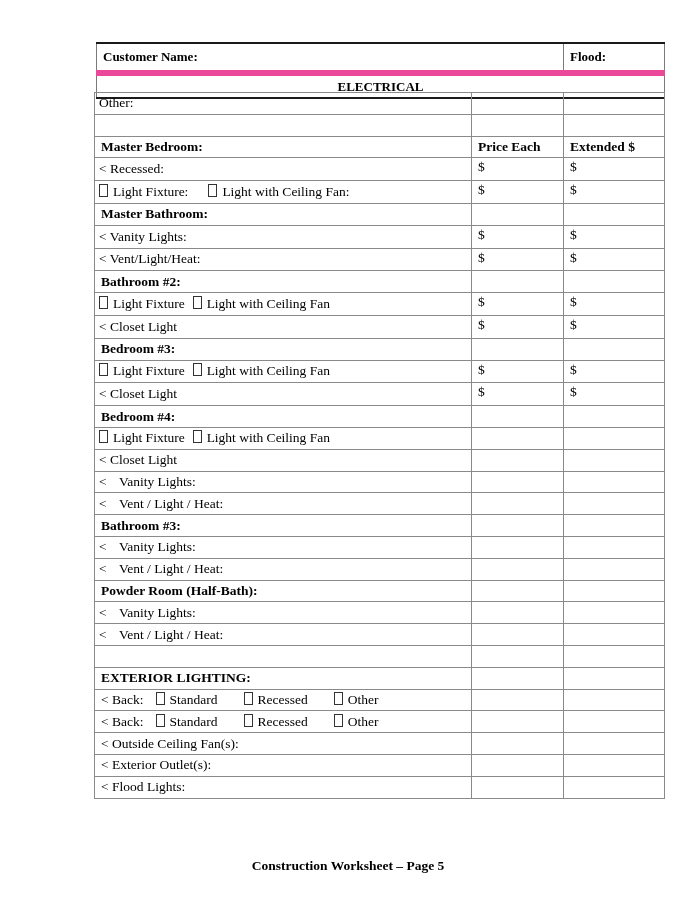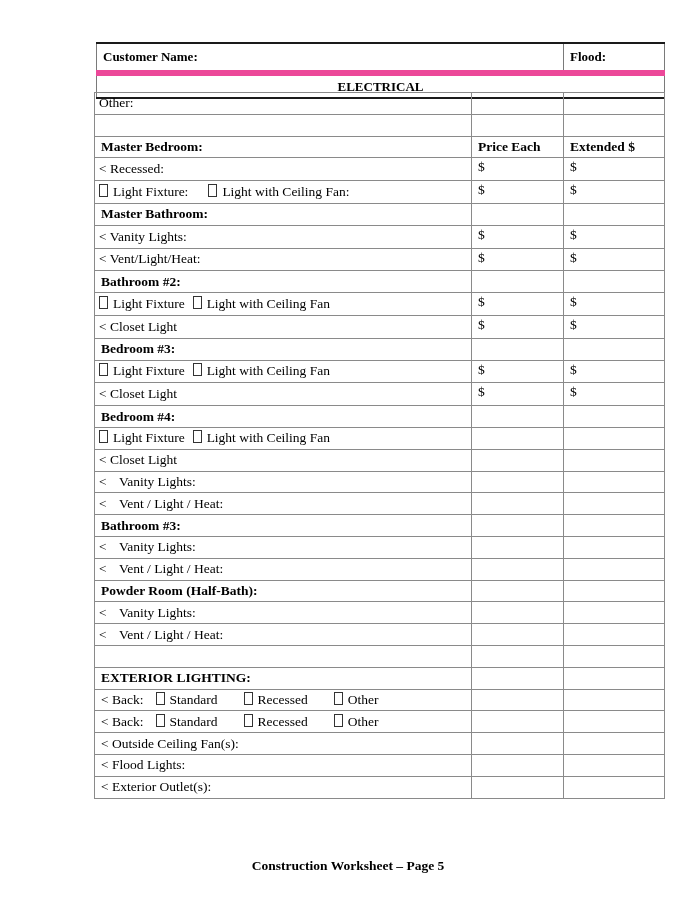--- a/index.html
+++ b/index.html
@@ -228,26 +228,26 @@
       </td>
       <td></td>
       <td></td>
     </tr>
     <tr>
       <td><span>&lt;</span> <span>Outside Ceiling Fan(s):</span></td>
       <td></td>
       <td></td>
     </tr>
     <tr>
+      <td><span>&lt;</span> <span>Exterior Outlet(s):</span></td>
+      <td></td>
+      <td></td>
+    </tr>
+    <tr>
       <td><span>&lt;</span> <span>Flood Lights:</span></td>
-      <td></td>
-      <td></td>
-    </tr>
-    <tr>
-      <td><span>&lt;</span> <span>Exterior Outlet(s):</span></td>
       <td></td>
       <td></td>
     </tr>
 
   </tbody>
     </table>
 
   <div class="footer">
     <span>Construction Worksheet – Page 5</span>
   </div>

